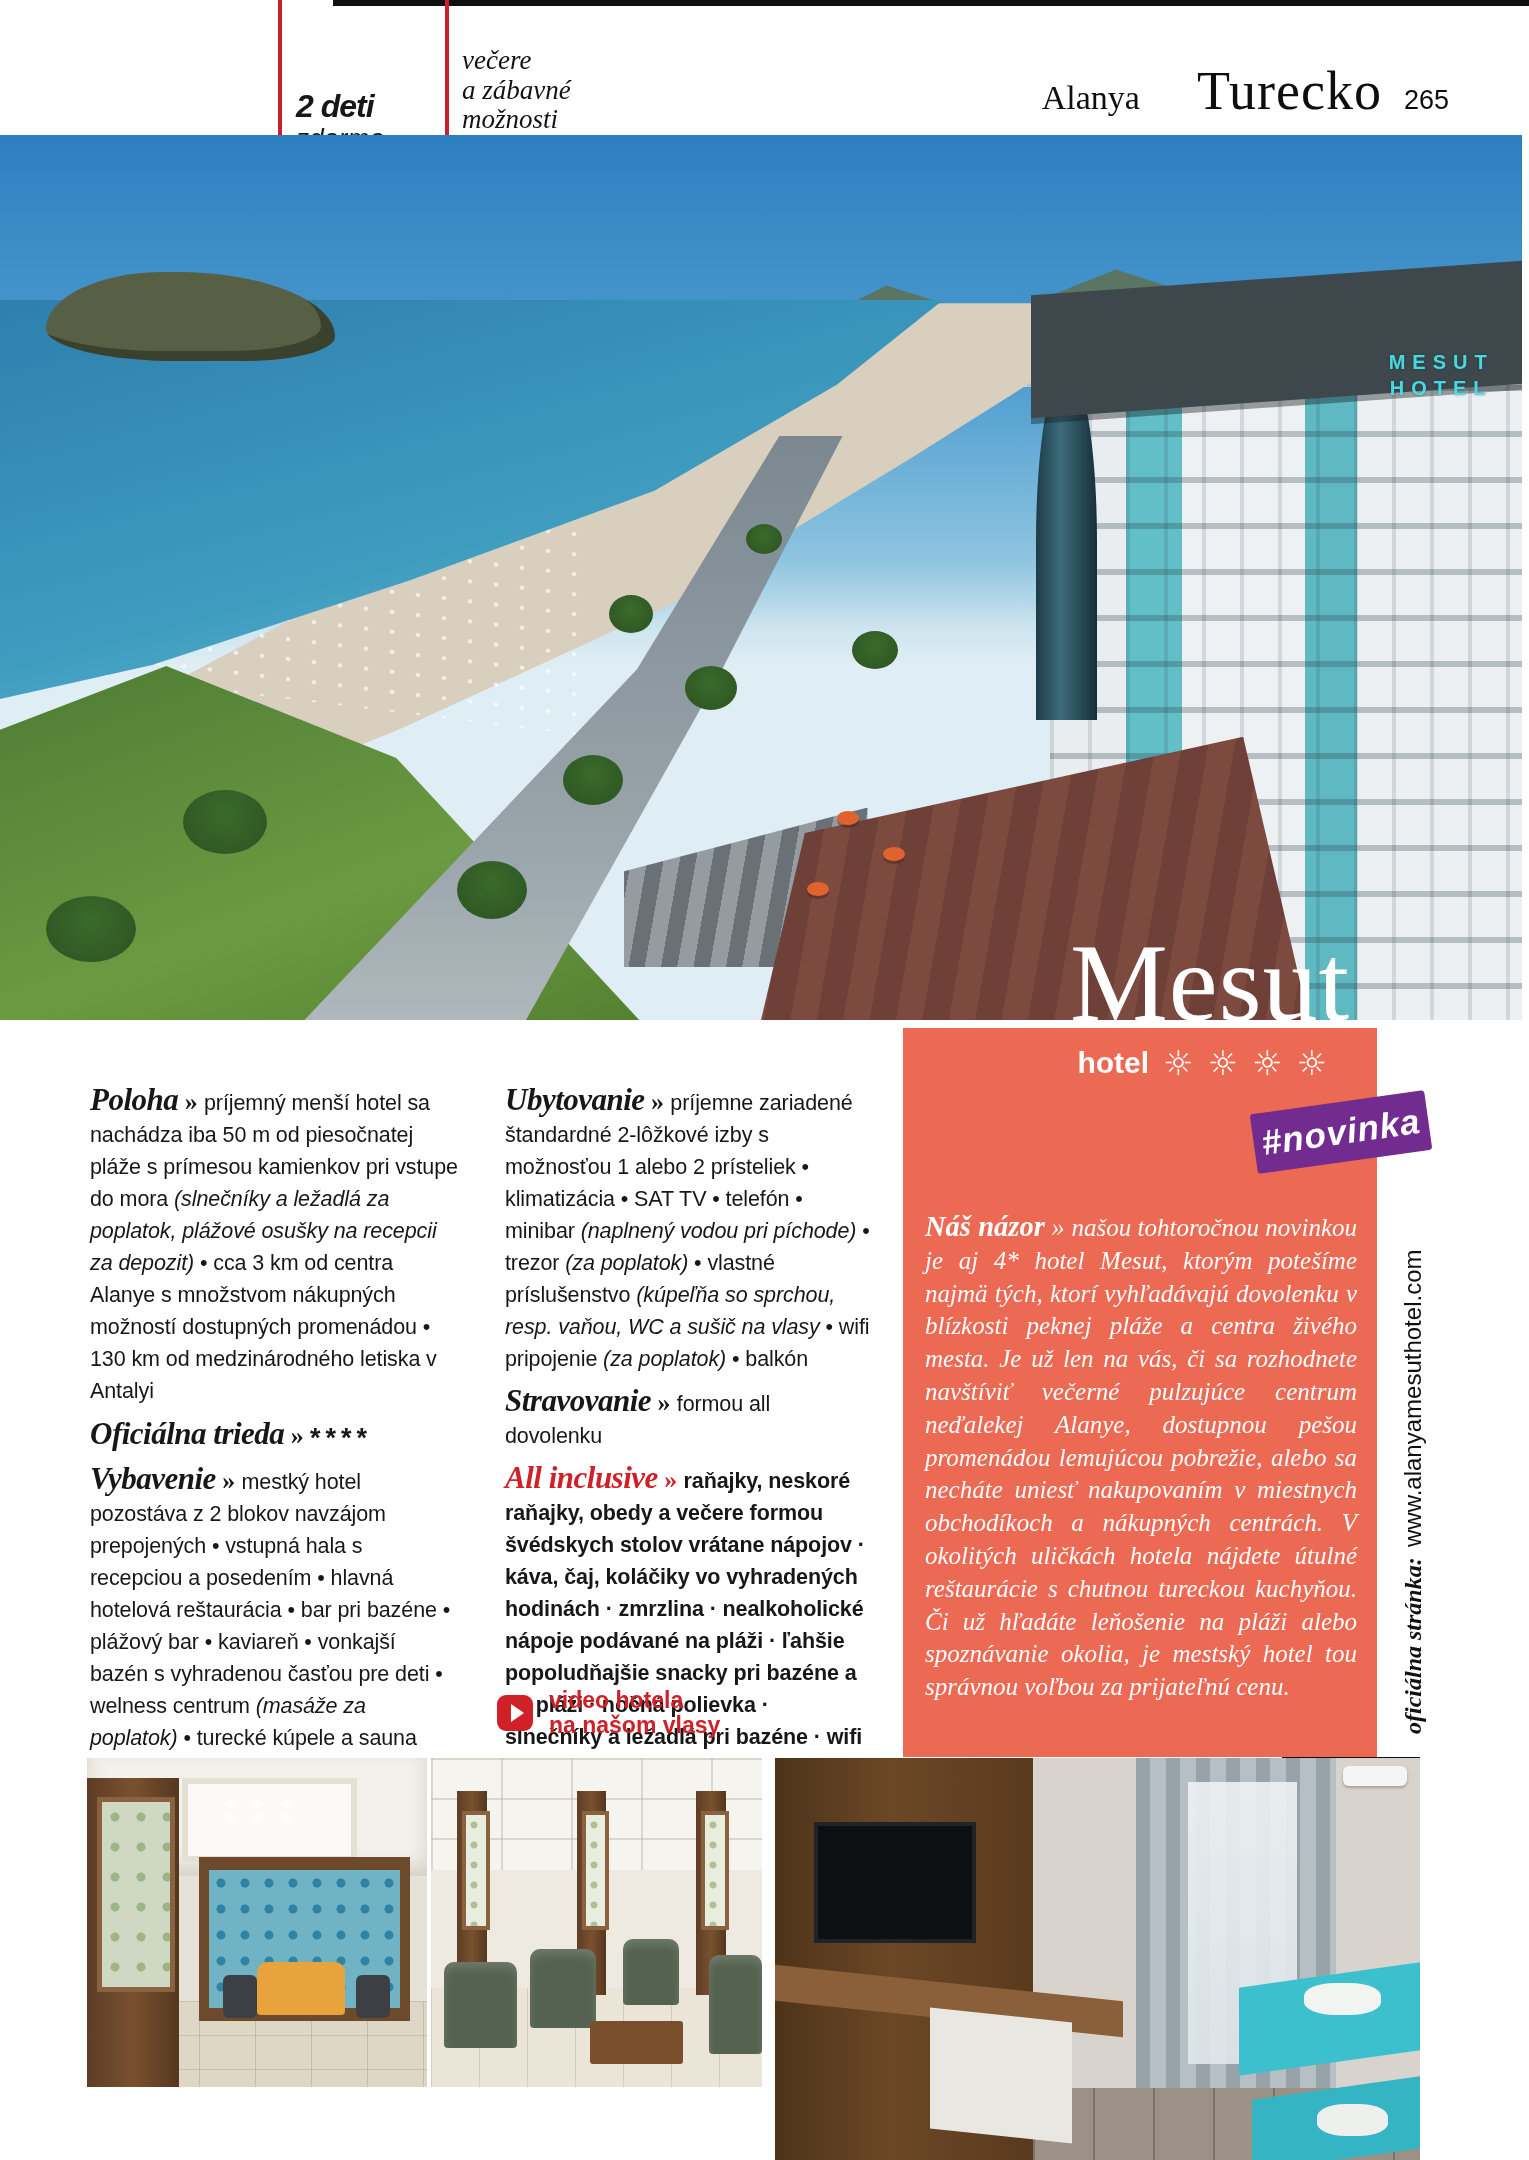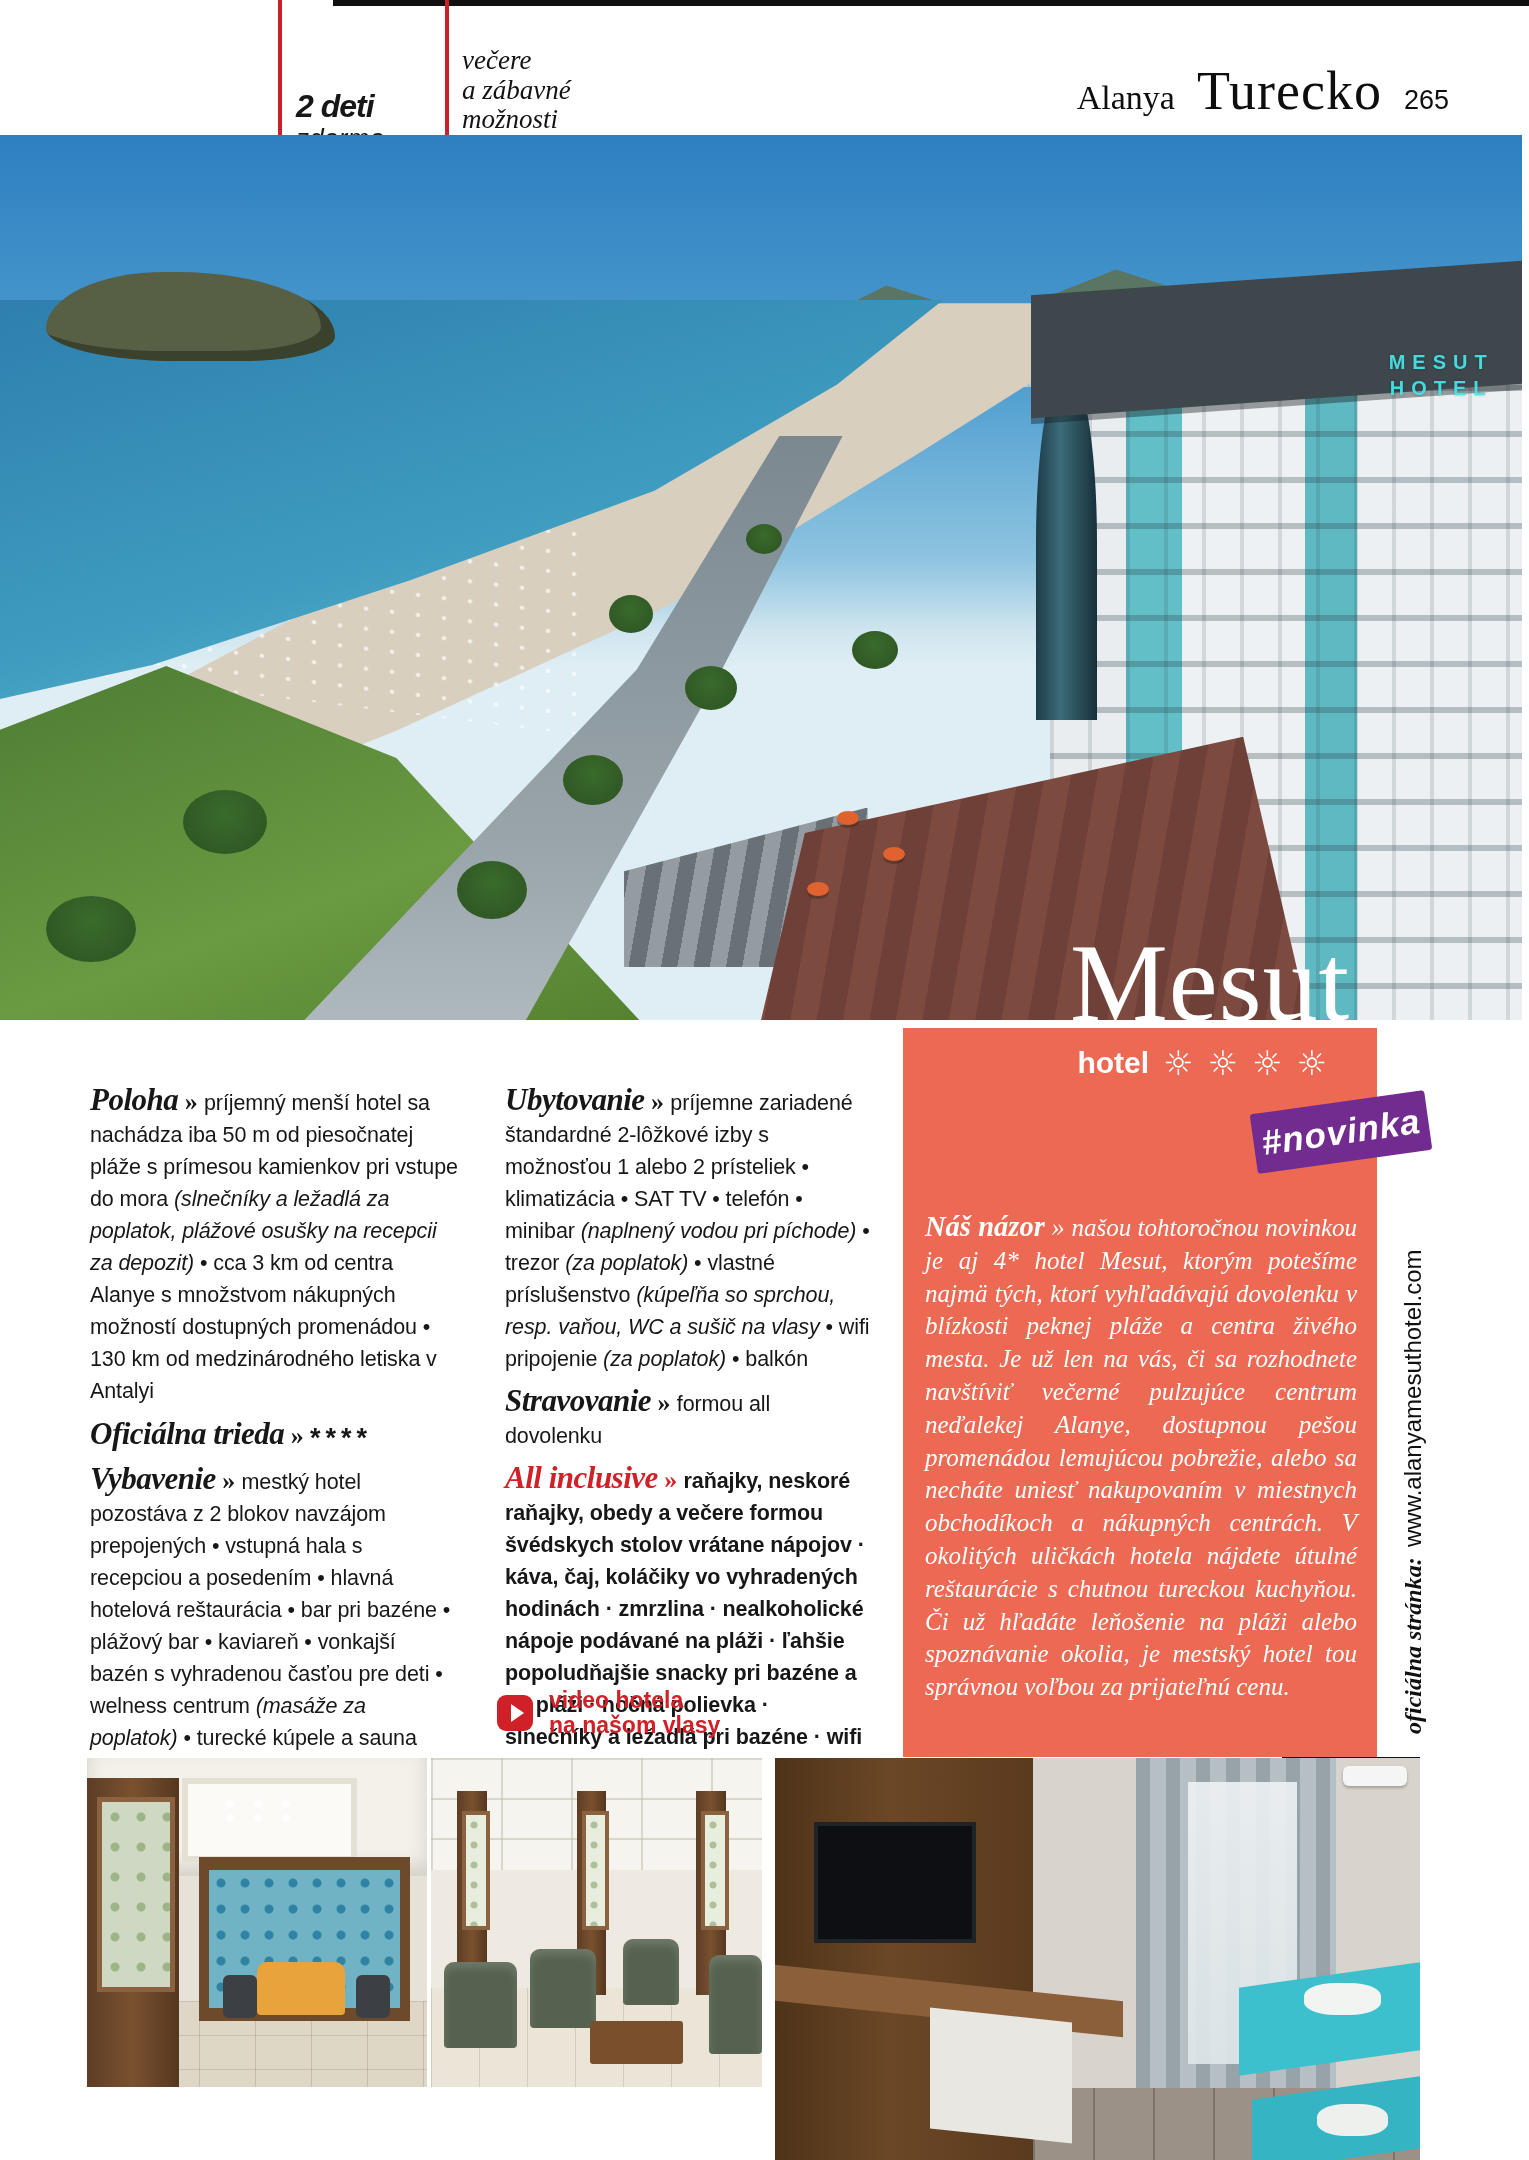--- a/index.html
+++ b/index.html
@@ -12,21 +12,21 @@
   
   .rule{position:absolute;top:0;width:4px;height:143px;background:#c9202c;}
   .rule1{left:278px;} .rule2{left:445px;}
   .kids{position:absolute;left:296px;top:90px;line-height:1;}
   .kids .big{font-size:32px;font-weight:bold;font-style:italic;letter-spacing:-1px;}
   .kids .small{font-size:26px;font-style:italic;margin-top:3px;letter-spacing:.3px;}
   .features{position:absolute;left:462px;top:46px;font-family:"Liberation Serif",serif;
             font-style:italic;font-size:27px;line-height:29.5px;color:#131313;}
   .masthead{position:absolute;right:80px;top:60px;display:flex;align-items:baseline;gap:22px;color:#0e0e0e;}
   .masthead .loc{font-family:"Liberation Serif",serif;font-size:34px;margin-left:22px;}
-  .masthead .country{font-family:"Liberation Serif",serif;font-size:54px;letter-spacing:1px;}
+  .masthead .country{font-family:"Liberation Serif",serif;font-size:54px;letter-spacing:1px;margin-left:35px;}
   .masthead .pnum{font-size:27px;font-family:"Liberation Sans",sans-serif;}
 
   
   .hero{position:absolute;left:0;top:135px;width:1522px;height:885px;overflow:hidden;background:#9fc9e2;}
   .sky{position:absolute;inset:0;background:linear-gradient(#2d7fc0 0%,#4f9ed0 28%,#8ec4e0 48%,#cfe5ef 56%,#dfeef4 60%);}
   .mountains{position:absolute;left:42%;right:0;top:11%;height:15%;background:#5d7258;opacity:.9;
      clip-path:polygon(0 100%,6% 60%,16% 80%,28% 40%,40% 65%,54% 28%,68% 58%,82% 32%,92% 55%,100% 40%,100% 100%);}
   .farcity{position:absolute;left:45%;right:0;top:22.5%;height:6%;background:
      repeating-linear-gradient(90deg,#d8dcd9 0 6px,#c2c8c6 6px 9px,#d0d5d2 9px 14px);opacity:.85;}
   .peninsula{position:absolute;left:3%;top:15.5%;width:19%;height:10%;background:#575f45;

